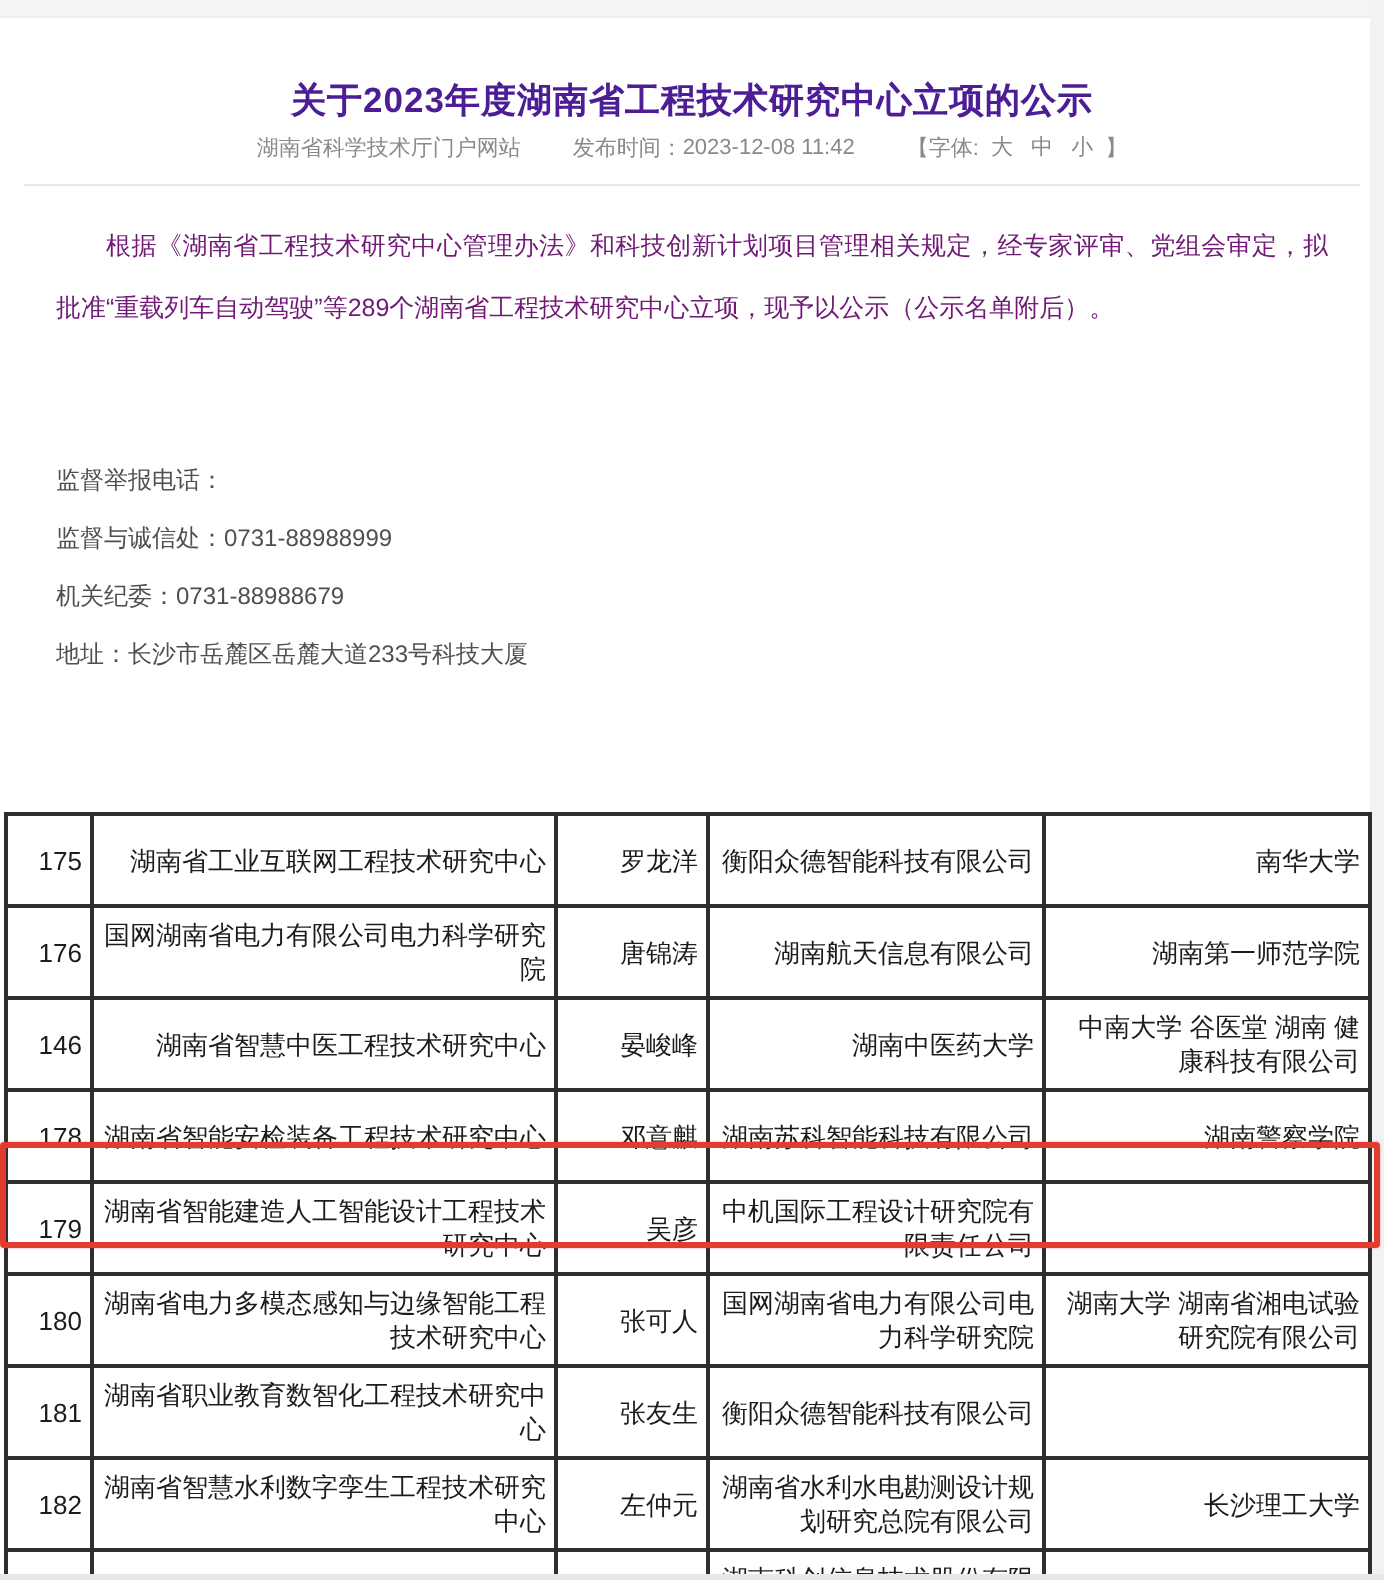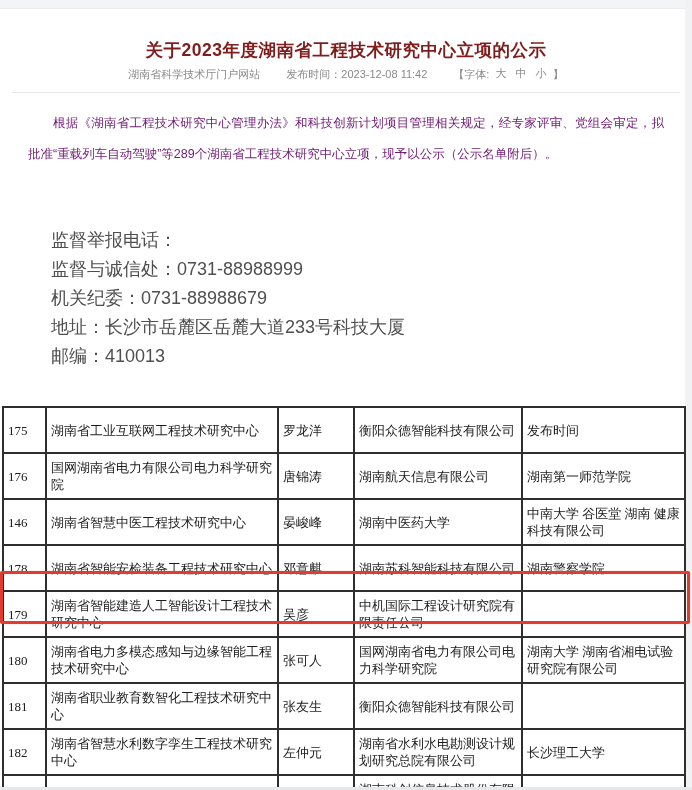--- a/index.html
+++ b/index.html
@@ -9,21 +9,21 @@
     font-family:"Liberation Sans","DejaVu Sans",sans-serif;
     -webkit-font-smoothing:antialiased;
   }
   .top-strip{position:absolute;top:0;left:0;width:692px;height:8px;background:#f3f4f6;border-bottom:1px solid #ececee;}
   .right-strip{position:absolute;top:0;right:0;width:7px;height:790px;background:#f1f2f4;}
   .bottom-strip{position:absolute;bottom:0;left:0;width:692px;height:3px;background:#e7e8ea;}
 
   .page-title{
     position:absolute;top:26px;left:0;width:692px;
     text-align:center;
-    color:#7f1d1d;
+    color:#4c1d95;
     font-size:17.5px;font-weight:bold;
     letter-spacing:.5px;
   }
   .meta-bar{
     position:absolute;top:66px;left:0;width:692px;
     text-align:center;
     color:#8a8a8a;font-size:11px;
   }
   .meta-bar span{vertical-align:middle;}
   .meta-gap{display:inline-block;width:26px;}
@@ -34,36 +34,35 @@
   }
 
   .intro{
     position:absolute;top:108px;left:28px;width:636px;
     color:#701a75;font-size:12.5px;
   }
   .intro p{margin:0 0 17px 0;line-height:31px;text-indent:2em;text-align:justify;}
 
   .contacts{
     position:absolute;top:226px;left:28px;width:636px;
-    color:#4f4f4f;font-size:18px;margin-left:23px;
+    color:#4f4f4f;font-size:12px;
   }
   .contacts .contact-line{line-height:29px;height:29px;white-space:nowrap;}
 
   .table-wrap{position:absolute;top:406px;left:2px;width:684px;}
   table.results{
     border-collapse:collapse;table-layout:fixed;width:684px;
     font-size:13px;color:#1c1c1c;
   }
   table.results td{
     border:2px solid #2e2e2e;
     height:42px;padding:1px 4px;
-    text-align:left;vertical-align:middle;
+    text-align:right;vertical-align:middle;
     line-height:17px;
     overflow:hidden;
-    font-family:Liberation Serif, serif;
   }
   td.c-no{width:33px;}
   td.c-center{width:222px;margin-top:40px;}
   td.c-leader{width:66px;}
   td.c-company{width:158px;}
   td.c-partner{width:auto;}
 
   .highlight-box{
     position:absolute;left:-2px;top:165px;width:684px;height:47px;
     border:3px solid #e23b30;border-radius:2px;
@@ -91,32 +90,31 @@
 
 <div class="intro">
   <p>根据《湖南省工程技术研究中心管理办法》和科技创新计划项目管理相关规定，经专家评审、党组会审定，拟批准“重载列车自动驾驶”等289个湖南省工程技术研究中心立项，现予以公示（公示名单附后）。</p>
 </div>
 
 <div class="contacts">
   <div class="contact-line">监督举报电话：</div>
   <div class="contact-line">监督与诚信处：0731-88988999</div>
   <div class="contact-line">机关纪委：0731-88988679</div>
   <div class="contact-line">地址：长沙市岳麓区岳麓大道233号科技大厦</div>
-  <div class="contact-line">邮编：410013</div>
 </div>
 
 <div class="table-wrap">
   <table class="results">
     <tbody>
       <tr>
         <td class="c-no">175</td>
         <td class="c-center">湖南省工业互联网工程技术研究中心</td>
         <td class="c-leader">罗龙洋</td>
         <td class="c-company">衡阳众德智能科技有限公司</td>
-        <td class="c-partner">发布时间</td>
+        <td class="c-partner">南华大学</td>
       </tr>
       <tr>
         <td class="c-no">176</td>
         <td class="c-center">国网湖南省电力有限公司电力科学研究院</td>
         <td class="c-leader">唐锦涛</td>
         <td class="c-company">湖南航天信息有限公司</td>
         <td class="c-partner">湖南第一师范学院</td>
       </tr>
       <tr>
         <td class="c-no">146</td>

